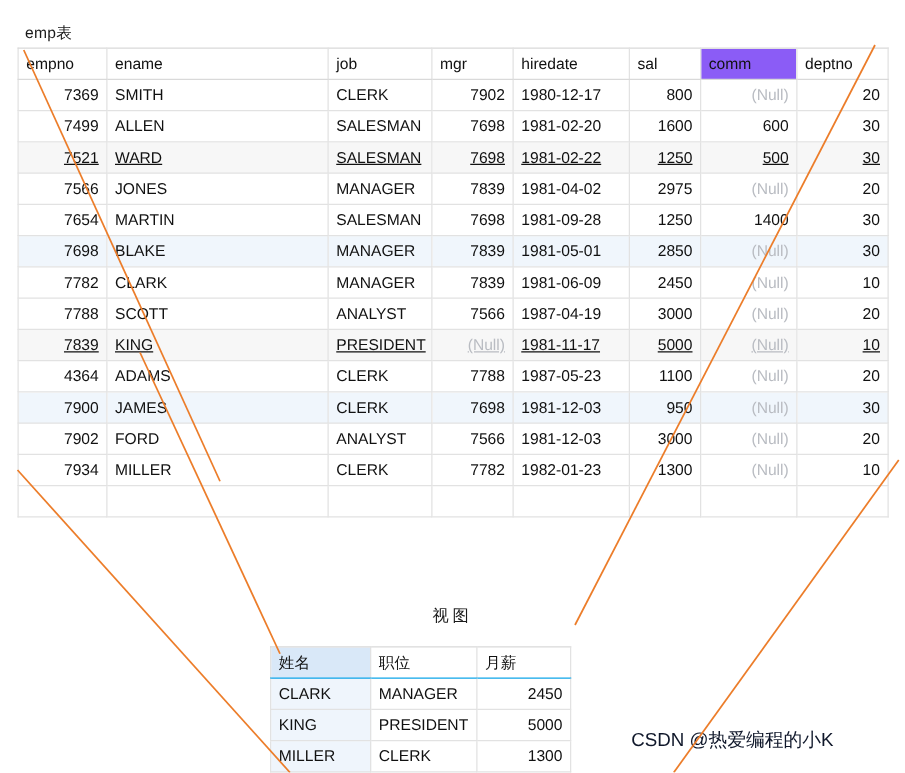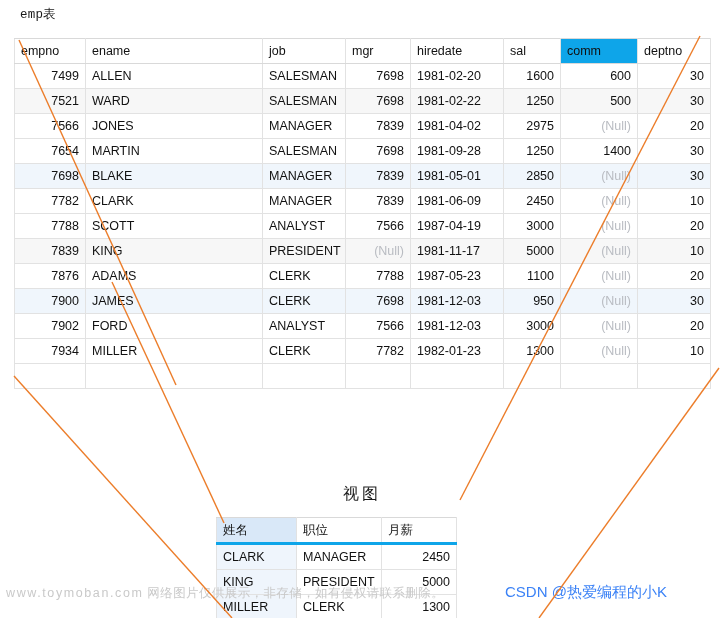--- a/index.html
+++ b/index.html
@@ -10,73 +10,73 @@
     overflow:hidden;
     position:relative;
   }
   #root{position:relative;width:724px;height:618px;}
 
   
   #annot-lines{position:absolute;left:0;top:0;width:724px;height:618px;pointer-events:none;z-index:5;}
 
   
   .emp-title{
-    position:absolute;left:20px;top:6px;
-    font-size:12.5px;color:#1a1a1a;letter-spacing:.2px;font-family:Liberation Mono, monospace;
+    position:absolute;left:20px;top:18px;
+    font-size:12.5px;color:#1a1a1a;letter-spacing:.2px;
   }
   .emp-wrap{position:absolute;left:14px;top:38px;width:696px;}
   table.grid{border-collapse:collapse;width:100%;table-layout:fixed;font-size:12.5px;color:#111;}
   table.grid th,table.grid td{
     border:1px solid #e2e2e2;
     padding:2px 6px;
     height:20px;
     font-weight:normal;
     white-space:nowrap;
     overflow:hidden;
     line-height:18px;
   }
   table.grid thead th{
     text-align:left;
     background:#ffffff;
     border-bottom:1px solid #d9d9d9;
     border-top:1px solid #d9d9d9;
     color:#111;
   }
-  table.grid thead th.sel{background:#0ea5e9;}
+  table.grid thead th.sel{background:#8b5cf6;}
   td.num{text-align:right;}
   td.nul{text-align:right;color:#b9bcc2;}
-  tr.tint-a td{background:#f7f7f7;}
+  tr.tint-a td{background:#f7f7f7;text-decoration:underline;}
   tr.tint-b td{background:#f0f6fc;}
   .spacer-row td{border-left:1px solid #e2e2e2;border-right:1px solid #e2e2e2;border-top:1px solid #e2e2e2;border-bottom:none;height:10px;background:#fff;}
 
   
   .view-title{
     position:absolute;left:0;top:484px;width:724px;text-align:center;
-    font-size:16px;color:#1a1a1a;letter-spacing:3px;
+    font-size:13px;color:#1a1a1a;letter-spacing:3px;
   }
   .view-wrap{position:absolute;left:216px;top:517px;width:240px;}
   table.vgrid{border-collapse:collapse;width:100%;table-layout:fixed;font-size:12.5px;color:#111;}
   table.vgrid th,table.vgrid td{
     border:1px solid #e2e2e2;padding:2px 6px;height:20px;
     font-weight:normal;white-space:nowrap;line-height:18px;
   }
-  table.vgrid thead th{text-align:left;background:#ffffff;border-top:1px solid #d9d9d9;border-bottom:3px solid #0ea5e9;}
+  table.vgrid thead th{text-align:left;background:#ffffff;border-top:1px solid #d9d9d9;border-bottom:1px solid #0ea5e9;}
   table.vgrid thead th.sel{background:#d9e8f8;}
   table.vgrid td.sel{background:#eff5fc;}
   table.vgrid td.num{text-align:right;}
 
   
   .wm-left{
     position:absolute;left:6px;top:585px;
     font-size:12.5px;color:#c9c9c9;letter-spacing:.4px;white-space:nowrap;
   }
   .wm-left .dom{letter-spacing:1.6px;}
   .wm-right{
     position:absolute;left:505px;top:583px;
-    font-size:15px;color:#3b82f6;white-space:nowrap;
+    font-size:15px;color:#0f172a;white-space:nowrap;
   }
 </style>
 </head>
 <body>
 
 <div id="root">
 
   <div class="emp-title">emp表</div>
 
   <div class="emp-wrap">
@@ -98,20 +98,30 @@
           <th>job</th>
           <th>mgr</th>
           <th>hiredate</th>
           <th>sal</th>
           <th class="sel">comm</th>
           <th>deptno</th>
         </tr>
       </thead>
       <tbody id="emp-body">
           <tr>
+            <td class="num">7369</td>
+            <td>SMITH</td>
+            <td>CLERK</td>
+            <td class="num">7902</td>
+            <td>1980-12-17</td>
+            <td class="num">800</td>
+            <td class="nul">(Null)</td>
+            <td class="num">20</td>
+          </tr>
+          <tr>
             <td class="num">7499</td>
             <td>ALLEN</td>
             <td>SALESMAN</td>
             <td class="num">7698</td>
             <td>1981-02-20</td>
             <td class="num">1600</td>
             <td class="num">600</td>
             <td class="num">30</td>
           </tr>
           <tr class="tint-a">
@@ -178,21 +188,21 @@
             <td class="num">7839</td>
             <td>KING</td>
             <td>PRESIDENT</td>
             <td class="nul">(Null)</td>
             <td>1981-11-17</td>
             <td class="num">5000</td>
             <td class="nul">(Null)</td>
             <td class="num">10</td>
           </tr>
           <tr>
-            <td class="num">7876</td>
+            <td class="num">4364</td>
             <td>ADAMS</td>
             <td>CLERK</td>
             <td class="num">7788</td>
             <td>1987-05-23</td>
             <td class="num">1100</td>
             <td class="nul">(Null)</td>
             <td class="num">20</td>
           </tr>
           <tr class="tint-b">
             <td class="num">7900</td>
@@ -275,19 +285,15 @@
   </div>
 
   <svg id="annot-lines" viewBox="0 0 724 618" width="724" height="618">
       <line x1="19" y1="40" x2="176" y2="385" stroke="#ec7d2a" stroke-width="1.4"></line>
       <line x1="14" y1="376" x2="232" y2="618" stroke="#ec7d2a" stroke-width="1.4"></line>
       <line x1="112" y1="282" x2="224" y2="523" stroke="#ec7d2a" stroke-width="1.4"></line>
       <line x1="700" y1="36" x2="460" y2="500" stroke="#ec7d2a" stroke-width="1.4"></line>
       <line x1="719" y1="368" x2="539" y2="618" stroke="#ec7d2a" stroke-width="1.4"></line>
     </svg>
 
-  <div class="wm-left">
-    <span class="dom">www.toymoban.com</span>
-    <span>网络图片仅供展示，非存储，如有侵权请联系删除。</span>
-  </div>
   <div class="wm-right">CSDN @热爱编程的小K</div>
 
 </div>
 
 </body></html>

